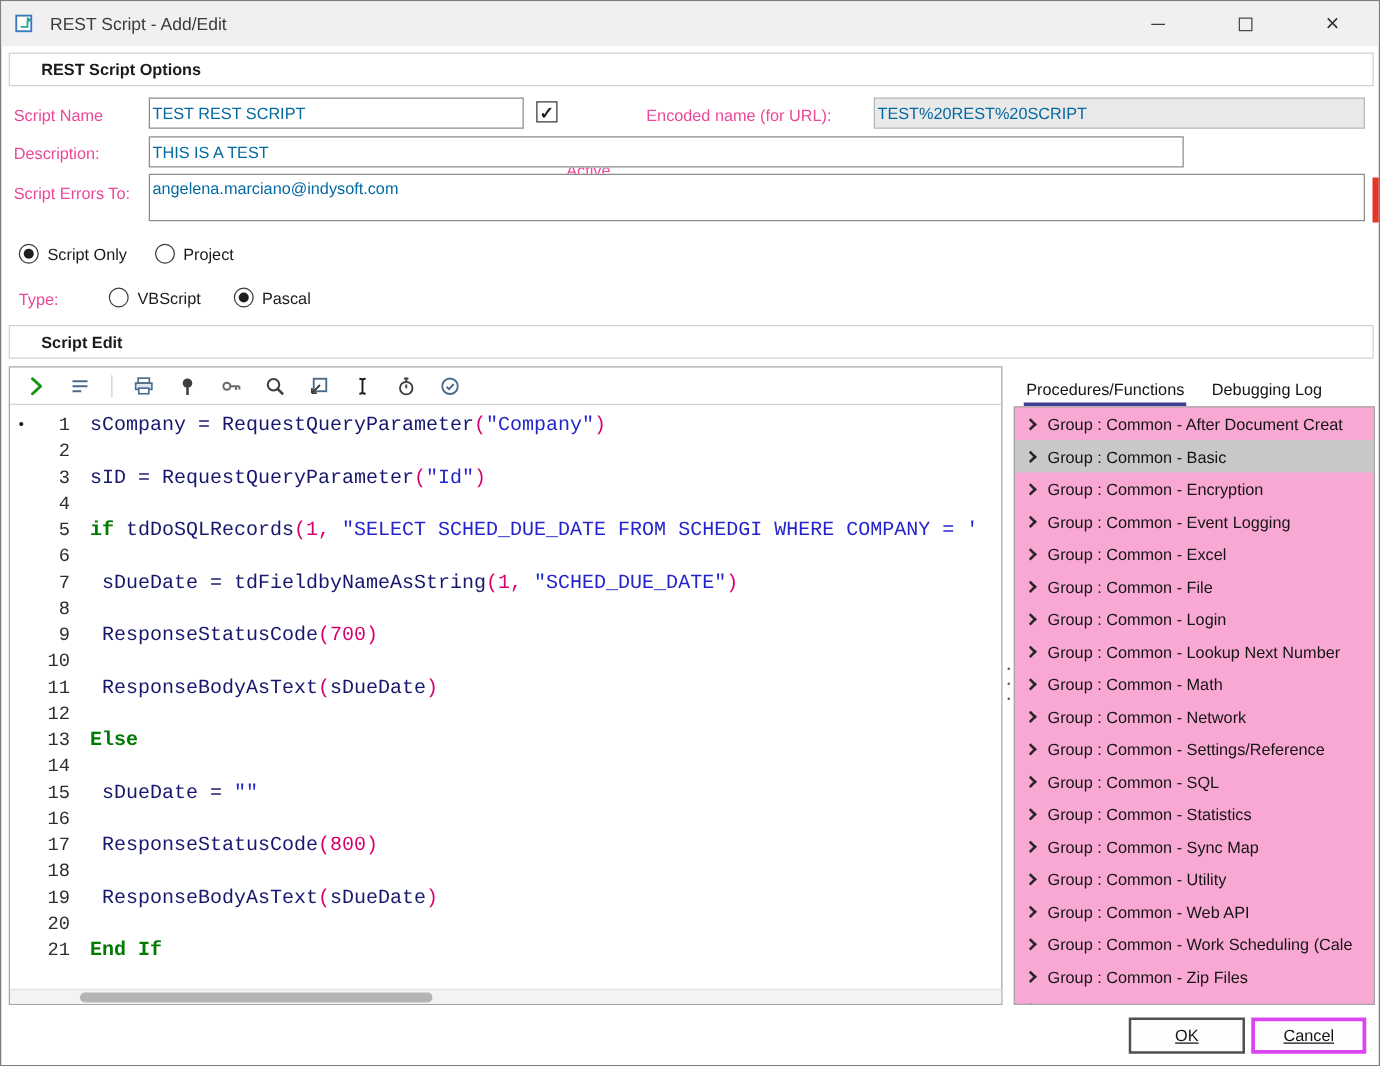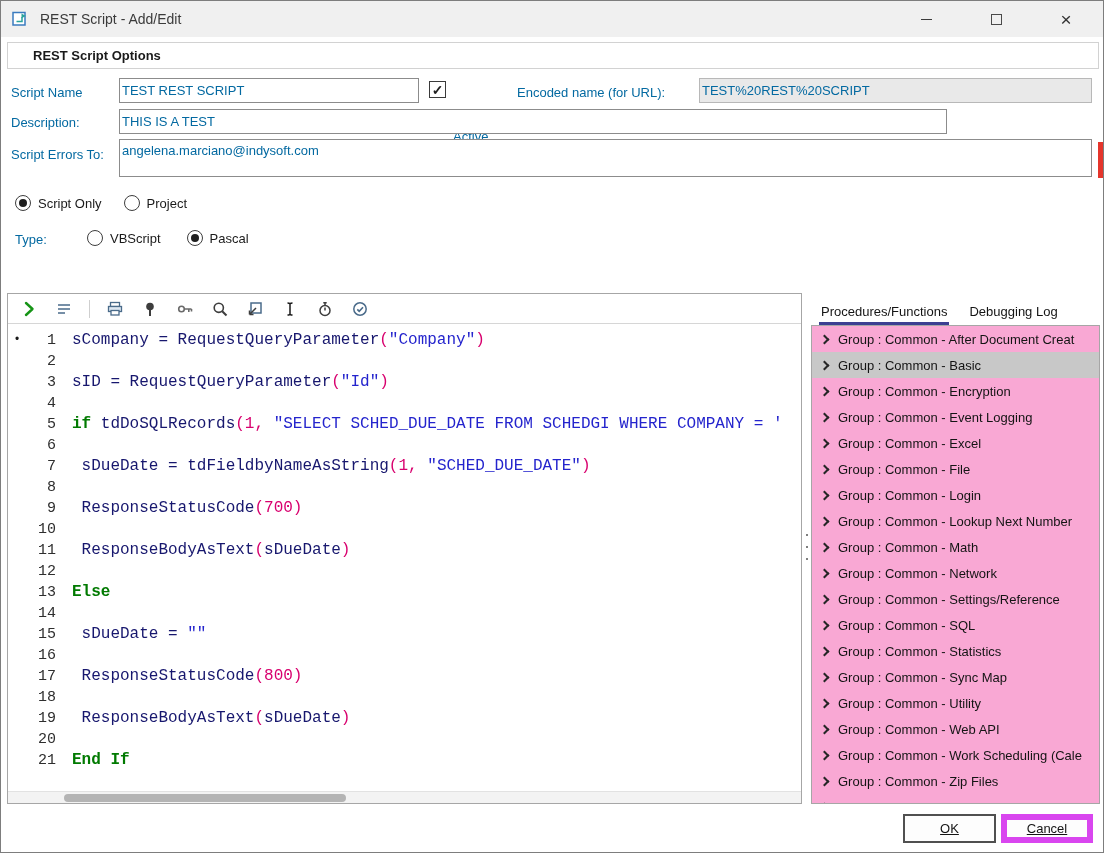--- a/index.html
+++ b/index.html
@@ -20,21 +20,21 @@
   .glyph-max { width:11px; height:11px; border:1px solid #4a4a4a; display:block; }
   .glyph-close { font-size:19px; color:#333; line-height:1; }
 
   
   .section-header { position:absolute; left:6px; width:1092px; height:27px; border:1px solid #d2d2d2;
                     display:flex; align-items:center; padding-left:25px; font-weight:bold; background:#fff;text-align:right; }
   .hdr-options { top:41px; }
   .hdr-edit { top:259px; }
 
   
-  .lbl { position:absolute; font-size:13px; color:#0369a1; white-space:nowrap; }
+  .lbl { position:absolute; font-size:13px; color:#ec4899; white-space:nowrap; }
   .field { position:absolute; border:1px solid #8c8c8c; font:13px "Liberation Sans", sans-serif;
            padding:0 2px; background:#fff; color:#0369a1; outline:none; }
   textarea.field { resize:none; padding-top:3px; line-height:16px; }
   .field.readonly { background:#e9e9e9; border-color:#b8b8b8; }
 
   .checkbox { position:absolute; width:17px; height:17px; border:1.5px solid #3a3a3a; background:#fff;
               display:flex; align-items:center; justify-content:center; }
   .checkbox.checked::after { content:"\2713"; font-size:14px; font-weight:bold; color:#1f1f1f; }
 
   .radio-group { position:absolute; display:flex; align-items:center; }
@@ -80,21 +80,21 @@
   .tab.active { border-bottom:3px solid #3c3f92; padding-bottom:3px; }
   .group-list { position:absolute; top:32px; left:0; right:0; bottom:0; border:1px solid #a6a6a6;
                 overflow:hidden; background:#f9a8d4; }
   .group-item { height:26px; display:flex; align-items:center; padding-left:9px; gap:10px; white-space:nowrap; overflow:hidden; }
   .group-item.selected { background:#c8c8c8; }
   .chev { width:7px; height:7px; border-top:2px solid #262626; border-right:2px solid #262626;
           transform:rotate(45deg); flex:none; }
   .group-label { font-size:13px; color:#141414; }
 
   
-  .btn { position:absolute; top:813px; height:29px; background:#fdfdfd; border:6px solid #d946ef;
+  .btn { position:absolute; top:813px; height:29px; background:#fdfdfd; border:3px solid #d946ef;
          display:flex; align-items:center; justify-content:center; font-size:13px; color:#141414;
          text-decoration:underline; }
   .btn-ok { left:902px; width:93px; border:2px solid #505050; }
   .btn-cancel { left:1000px; width:92px; }
 
   svg { display:block; }
 </style>
 </head>
 <body>
 
@@ -157,20 +157,21 @@
     <span class="radio-pair">
       <span class="radio"></span>
       <span>VBScript</span>
     </span>
     <span class="radio-pair">
       <span class="radio sel"></span>
       <span>Pascal</span>
     </span>
   </div>
 
+  <div class="section-header hdr-edit">Script Edit</div>
 
   <div class="editor">
     <div class="ed-toolbar">
       <span class="tb">
         <svg width="18" height="18" viewBox="0 0 18 18">
             <path d="M6 3 L12.5 9 L6 15" fill="none" stroke="#169416" stroke-width="2.4" stroke-linejoin="round" stroke-linecap="round"></path>
           </svg>
       </span>
       <span class="tb">
         <svg width="18" height="18" viewBox="0 0 18 18">

